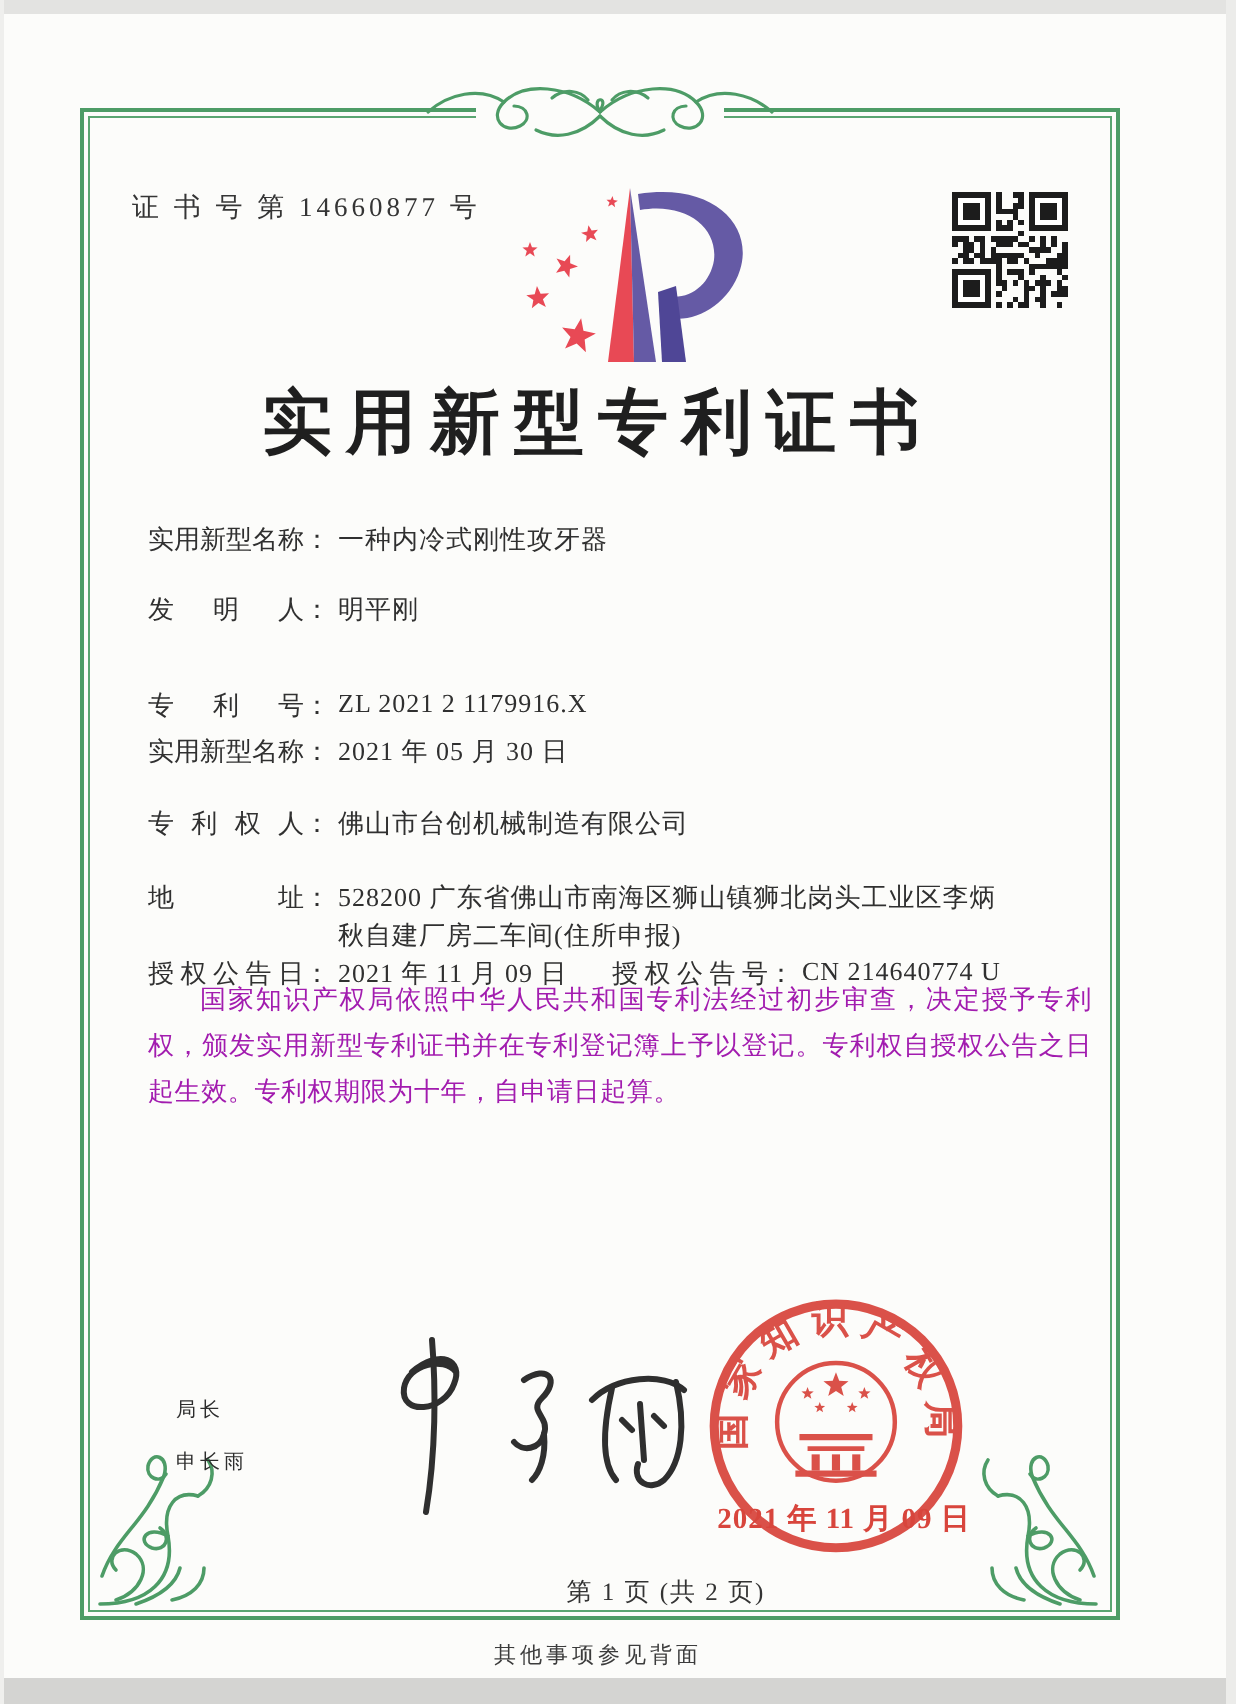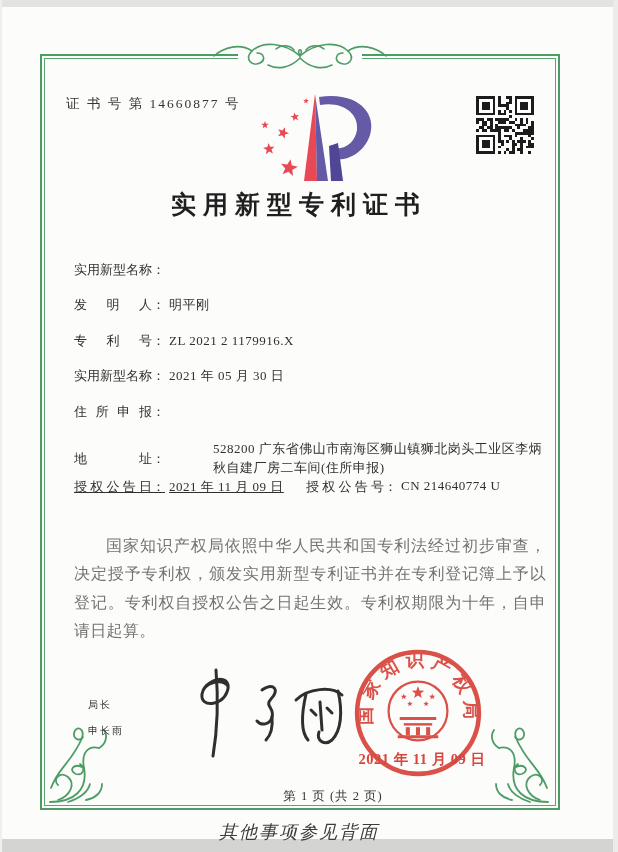--- a/index.html
+++ b/index.html
@@ -13,46 +13,46 @@
   
   .border-outer{position:absolute;left:40px;top:54px;width:516px;height:752px;
                 border:2px solid #4d9c66;}
   .border-inner{position:absolute;left:2px;top:2px;right:2px;bottom:2px;border:1px solid #5aa571;}
   .ornament{position:absolute;pointer-events:none;}
   
   .cert-no{position:absolute;left:66px;top:95px;font-size:13.5px;letter-spacing:2px;color:#353535;}
   .logo{position:absolute;left:243px;top:88px;width:150px;height:99px;}
   .qr{position:absolute;left:476px;top:96px;width:58px;height:58px;}
   .title{position:absolute;left:40px;top:188px;width:518px;text-align:center;
-         font-size:25px;font-weight:700;letter-spacing:7px;color:#1f1f1f;}
+         font-size:35px;font-weight:700;letter-spacing:7px;color:#1f1f1f;}
   
   .fields{position:absolute;left:74px;top:0;width:474px;font-size:13px;color:#303030;}
-  .frow{position:absolute;left:0;display:flex;align-items:center;white-space:nowrap;}
+  .frow{position:absolute;left:0;display:flex;align-items:flex-start;white-space:nowrap;}
   .flabel{display:inline-block;width:78px;text-align:justify;text-align-last:justify;flex:none;}
   .fcolon{flex:none;margin-right:4px;}
   .fvalue{letter-spacing:0.5px;}
-  .fvalue.multiline{white-space:pre-line;line-height:1.45;margin-left:44px;}
+  .fvalue.multiline{white-space:pre-line;line-height:1.45;}
   .fpair2{position:absolute;left:232px;top:0;display:flex;white-space:nowrap;}
-  .r1{top:261px}.r2{top:296px}.r3{top:332px}.r4{top:367px}.r5{top:403px}.r6{top:440px}.r7{top:478px;position:absolute;width:474px;}
-  
-  .body-text{position:absolute;left:74px;top:532px;width:472px;font-size:16px;line-height:1.78;
-             color:#737373;text-align:justify;letter-spacing:0.3px;}
+  .r1{top:261px}.r2{top:296px}.r3{top:344px}.r4{top:367px}.r5{top:403px}.r6{top:440px}.r7{top:478px;position:absolute;width:474px;}
+  
+  .body-text{position:absolute;left:74px;top:488px;width:472px;font-size:13px;line-height:1.78;
+             color:#a21caf;text-align:justify;letter-spacing:0.3px;}
   .body-text p{margin:0;text-indent:2em;}
   
   .officer{position:absolute;left:88px;top:698px;font-size:10px;color:#2d2d2d;letter-spacing:2px;}
   .officer div{margin-bottom:12px;}
   .signature{position:absolute;left:176px;top:664px;width:180px;height:104px;}
   .seal{position:absolute;left:350px;top:646px;width:138px;height:138px;opacity:0.93;}
   .seal-date{position:absolute;left:352px;top:750px;width:140px;text-align:center;
              font-size:14.5px;color:#d8453c;letter-spacing:0.5px;font-weight:600;}
   
   .page-info{position:absolute;left:40px;top:788px;width:586px;text-align:center;
              font-size:12.5px;color:#333;letter-spacing:1px;}
   .back-note{position:absolute;left:40px;top:820px;width:518px;text-align:center;
-             font-size:18px;color:#3c3c3c;letter-spacing:2px;font-style:italic;}
+             font-size:11px;color:#3c3c3c;letter-spacing:2px;}
 </style>
 </head>
 <body>
 
 <div class="page">
 
   <div class="scan-top"></div>
   <div class="scan-bottom"></div>
   <div class="scan-right"></div>
   <div class="scan-left"></div>
@@ -259,48 +259,50 @@
       <rect x="1" y="15" width="5" height="5" fill="#ffffff"></rect>
       <rect x="2" y="16" width="3" height="3" fill="#1c1c1c"></rect>
     </svg>
 
   <div class="title">实用新型专利证书</div>
 
   <div class="fields">
     <div class="frow r1">
       <span class="flabel">实用新型名称</span>
         <span class="fcolon">：</span>
+      <span class="fvalue">一种内冷式刚性攻牙器</span>
     </div>
     <div class="frow r2">
       <span class="flabel">发明人</span>
         <span class="fcolon">：</span>
       <span class="fvalue">明平刚</span>
     </div>
     <div class="frow r3">
       <span class="flabel">专利号</span>
         <span class="fcolon">：</span>
       <span class="fvalue">ZL 2021 2 1179916.X</span>
     </div>
     <div class="frow r4">
       <span class="flabel">实用新型名称</span>
         <span class="fcolon">：</span>
       <span class="fvalue">2021 年 05 月 30 日</span>
     </div>
     <div class="frow r5">
-      <span class="flabel">住所申报</span>
-        <span class="fcolon">：</span>
+      <span class="flabel">专利权人</span>
+        <span class="fcolon">：</span>
+      <span class="fvalue">佛山市台创机械制造有限公司</span>
     </div>
     <div class="frow r6">
       <span class="flabel">地址</span>
         <span class="fcolon">：</span>
       <span class="fvalue multiline" style="white-space:pre-line;">528200 广东省佛山市南海区狮山镇狮北岗头工业区李炳
 秋自建厂房二车间(住所申报)</span>
     </div>
     <div class="r7">
-      <span style="display:flex;white-space:nowrap;text-decoration:underline;">
+      <span style="display:flex;white-space:nowrap;">
         <span class="flabel">授权公告日</span>
           <span class="fcolon">：</span>
         <span class="fvalue">2021 年 11 月 09 日</span>
       </span>
       <span class="fpair2">
         <span class="flabel">授权公告号</span>
           <span class="fcolon">：</span>
         <span class="fvalue">CN 214640774 U</span>
       </span>
     </div>

